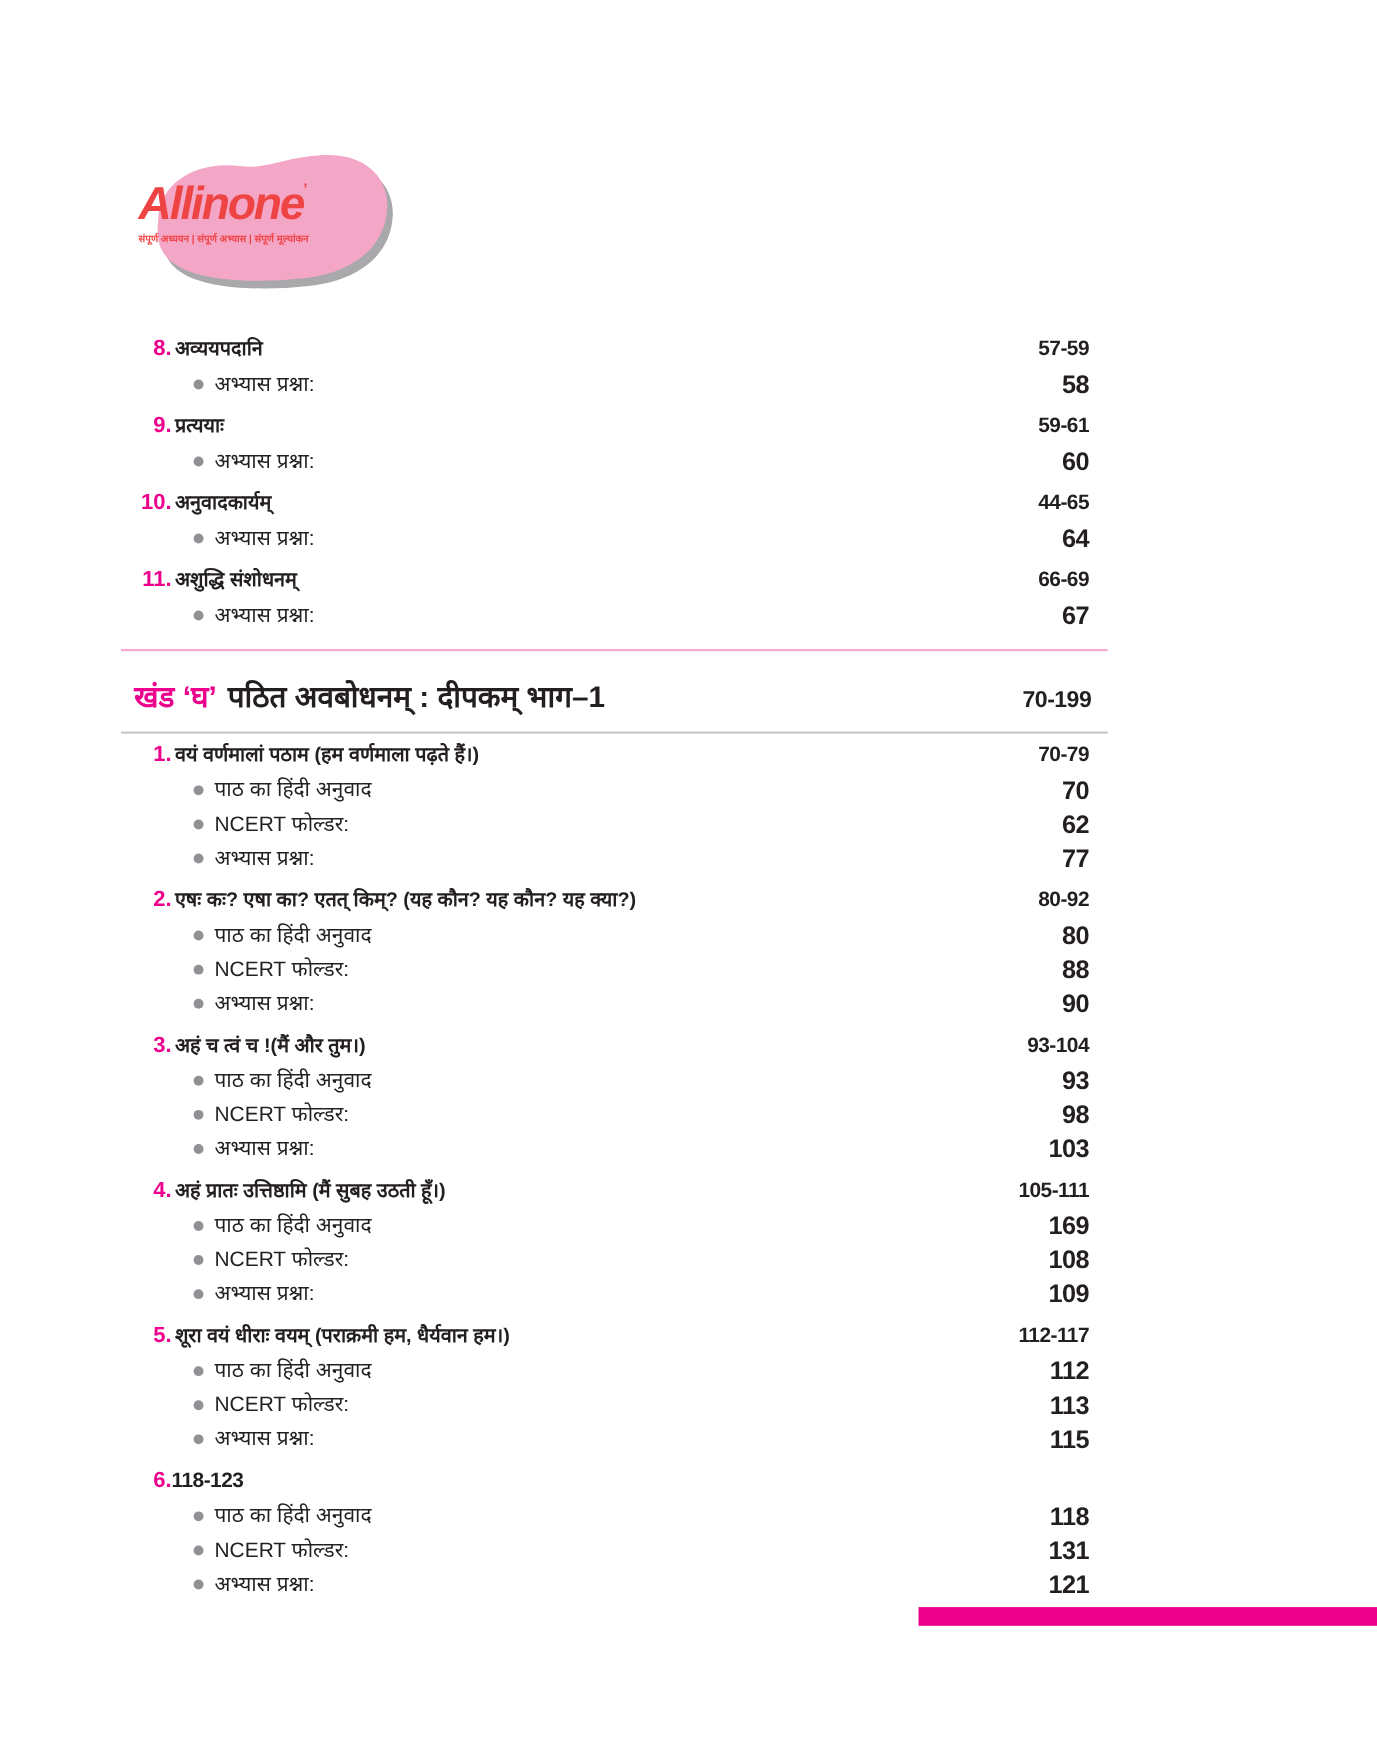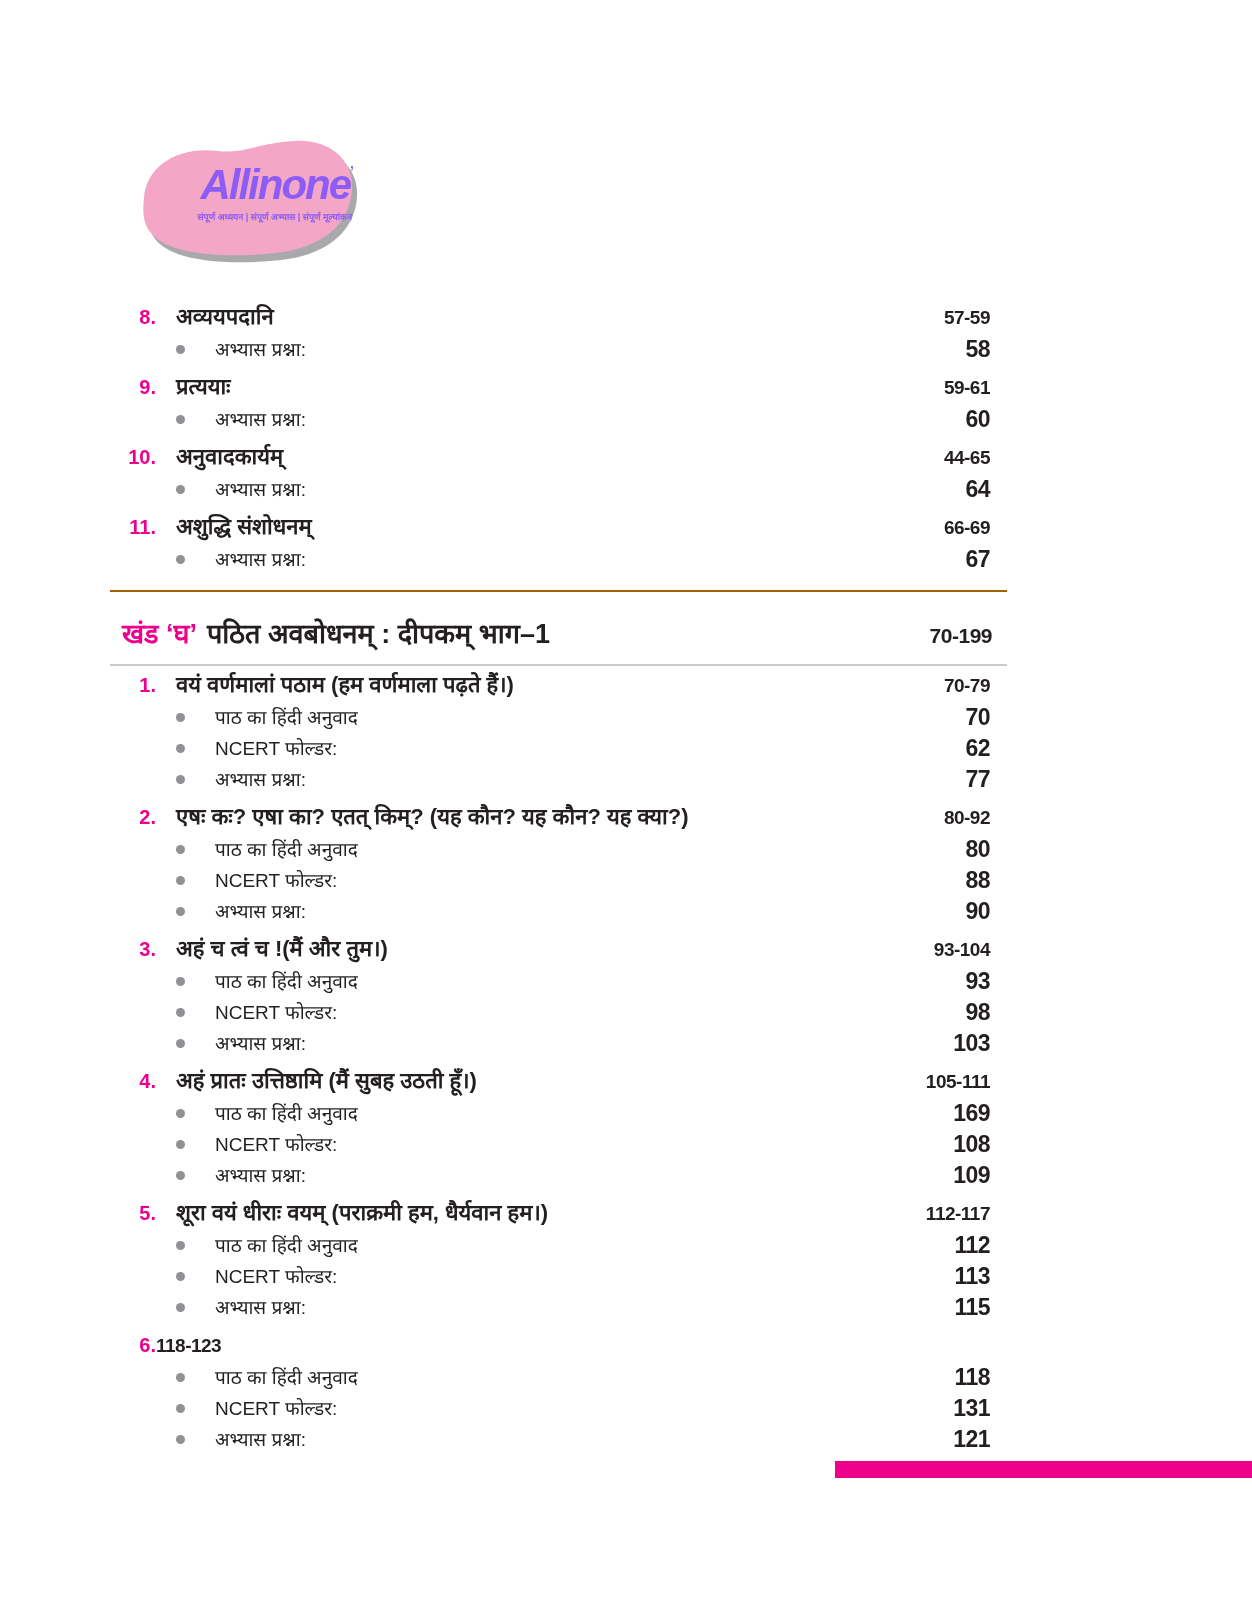--- a/index.html
+++ b/index.html
@@ -7,47 +7,47 @@
   body {
     width:1252px; height:1600px; position:relative; overflow:hidden;
     font-family:"Liberation Sans","DejaVu Sans",sans-serif;
     color:#231f20;
   }
 
   
   .logo-wrap { position:absolute; left:126px; top:136px; width:236px; height:130px; }
   .logo-svg { position:absolute; left:0; top:0; }
   .logo-text {
-    position:absolute; left:0; top:28px; width:226px; text-align:right;
-    color:#8b5cf6; z-index:2; line-height:1;
+    position:absolute; left:0; top:28px; width:226px; text-align:left;
+    color:#ef4444; z-index:2; line-height:1;
   }
   .brand { font-size:42px; font-weight:bold; font-style:italic; letter-spacing:-2px; }
   .brand .b-in { font-weight:600; }
   .brand .b-mark { font-size:14px; vertical-align:top; font-style:normal; }
   .logo-tagline {
     margin-top:7px; font-size:9px; font-weight:bold; letter-spacing:0; white-space:nowrap;
   }
 
   
   .content { position:absolute; left:122px; top:300px; width:868px; }
   .chapter { margin-bottom:5px; }
   .chapter-row { display:flex; align-items:baseline; padding:4px 0 3px; line-height:26px; }
   .ch-num { flex:none; width:34px; text-align:right; color:#ec008c; font-weight:bold; font-size:20px; }
-  .ch-title { flex:1; margin-left:20px; font-weight:bold; font-size:22px; }
+  .ch-title { flex:1; margin-left:3px; font-weight:bold; font-size:18px; }
   .ch-pages { flex:none; font-weight:bold; font-size:19px; letter-spacing:-0.5px; }
   .sub-row { display:flex; align-items:center; padding:3px 0; line-height:25px; }
   .bullet { flex:none; width:9px; height:9px; border-radius:50%; background:#8f9194; margin-left:54px; margin-right:10px; }
-  .sub-label { flex:1; font-size:19px;margin-left:20px; }
+  .sub-label { flex:1; font-size:19px; }
   .sub-page { flex:none; font-size:23px; letter-spacing:-0.5px;font-weight:bold; }
 
   
   .section-header {
     display:flex; align-items:baseline;
     width:897px; margin:15px 0 2px -12px;
-    border-top:2px solid #a16207; border-bottom:2px solid #c9c9c9;
+    border-top:2px solid #f9a8d4; border-bottom:2px solid #c9c9c9;
     padding:10px 15px 12px 12px; line-height:32px;
   }
   .khand { color:#ec008c; font-weight:bold; font-size:27px; flex:none; }
   .sec-title { font-weight:bold; font-size:27px; margin-left:10px; flex:1;margin-top:16px; }
   .sec-pages { font-weight:bold; font-size:21px; flex:none; letter-spacing:-0.5px; }
 
   
   .footer-bar { position:absolute; left:835px; top:1461px; width:417px; height:17px; background:#ec008c; }
 </style>
 </head>

